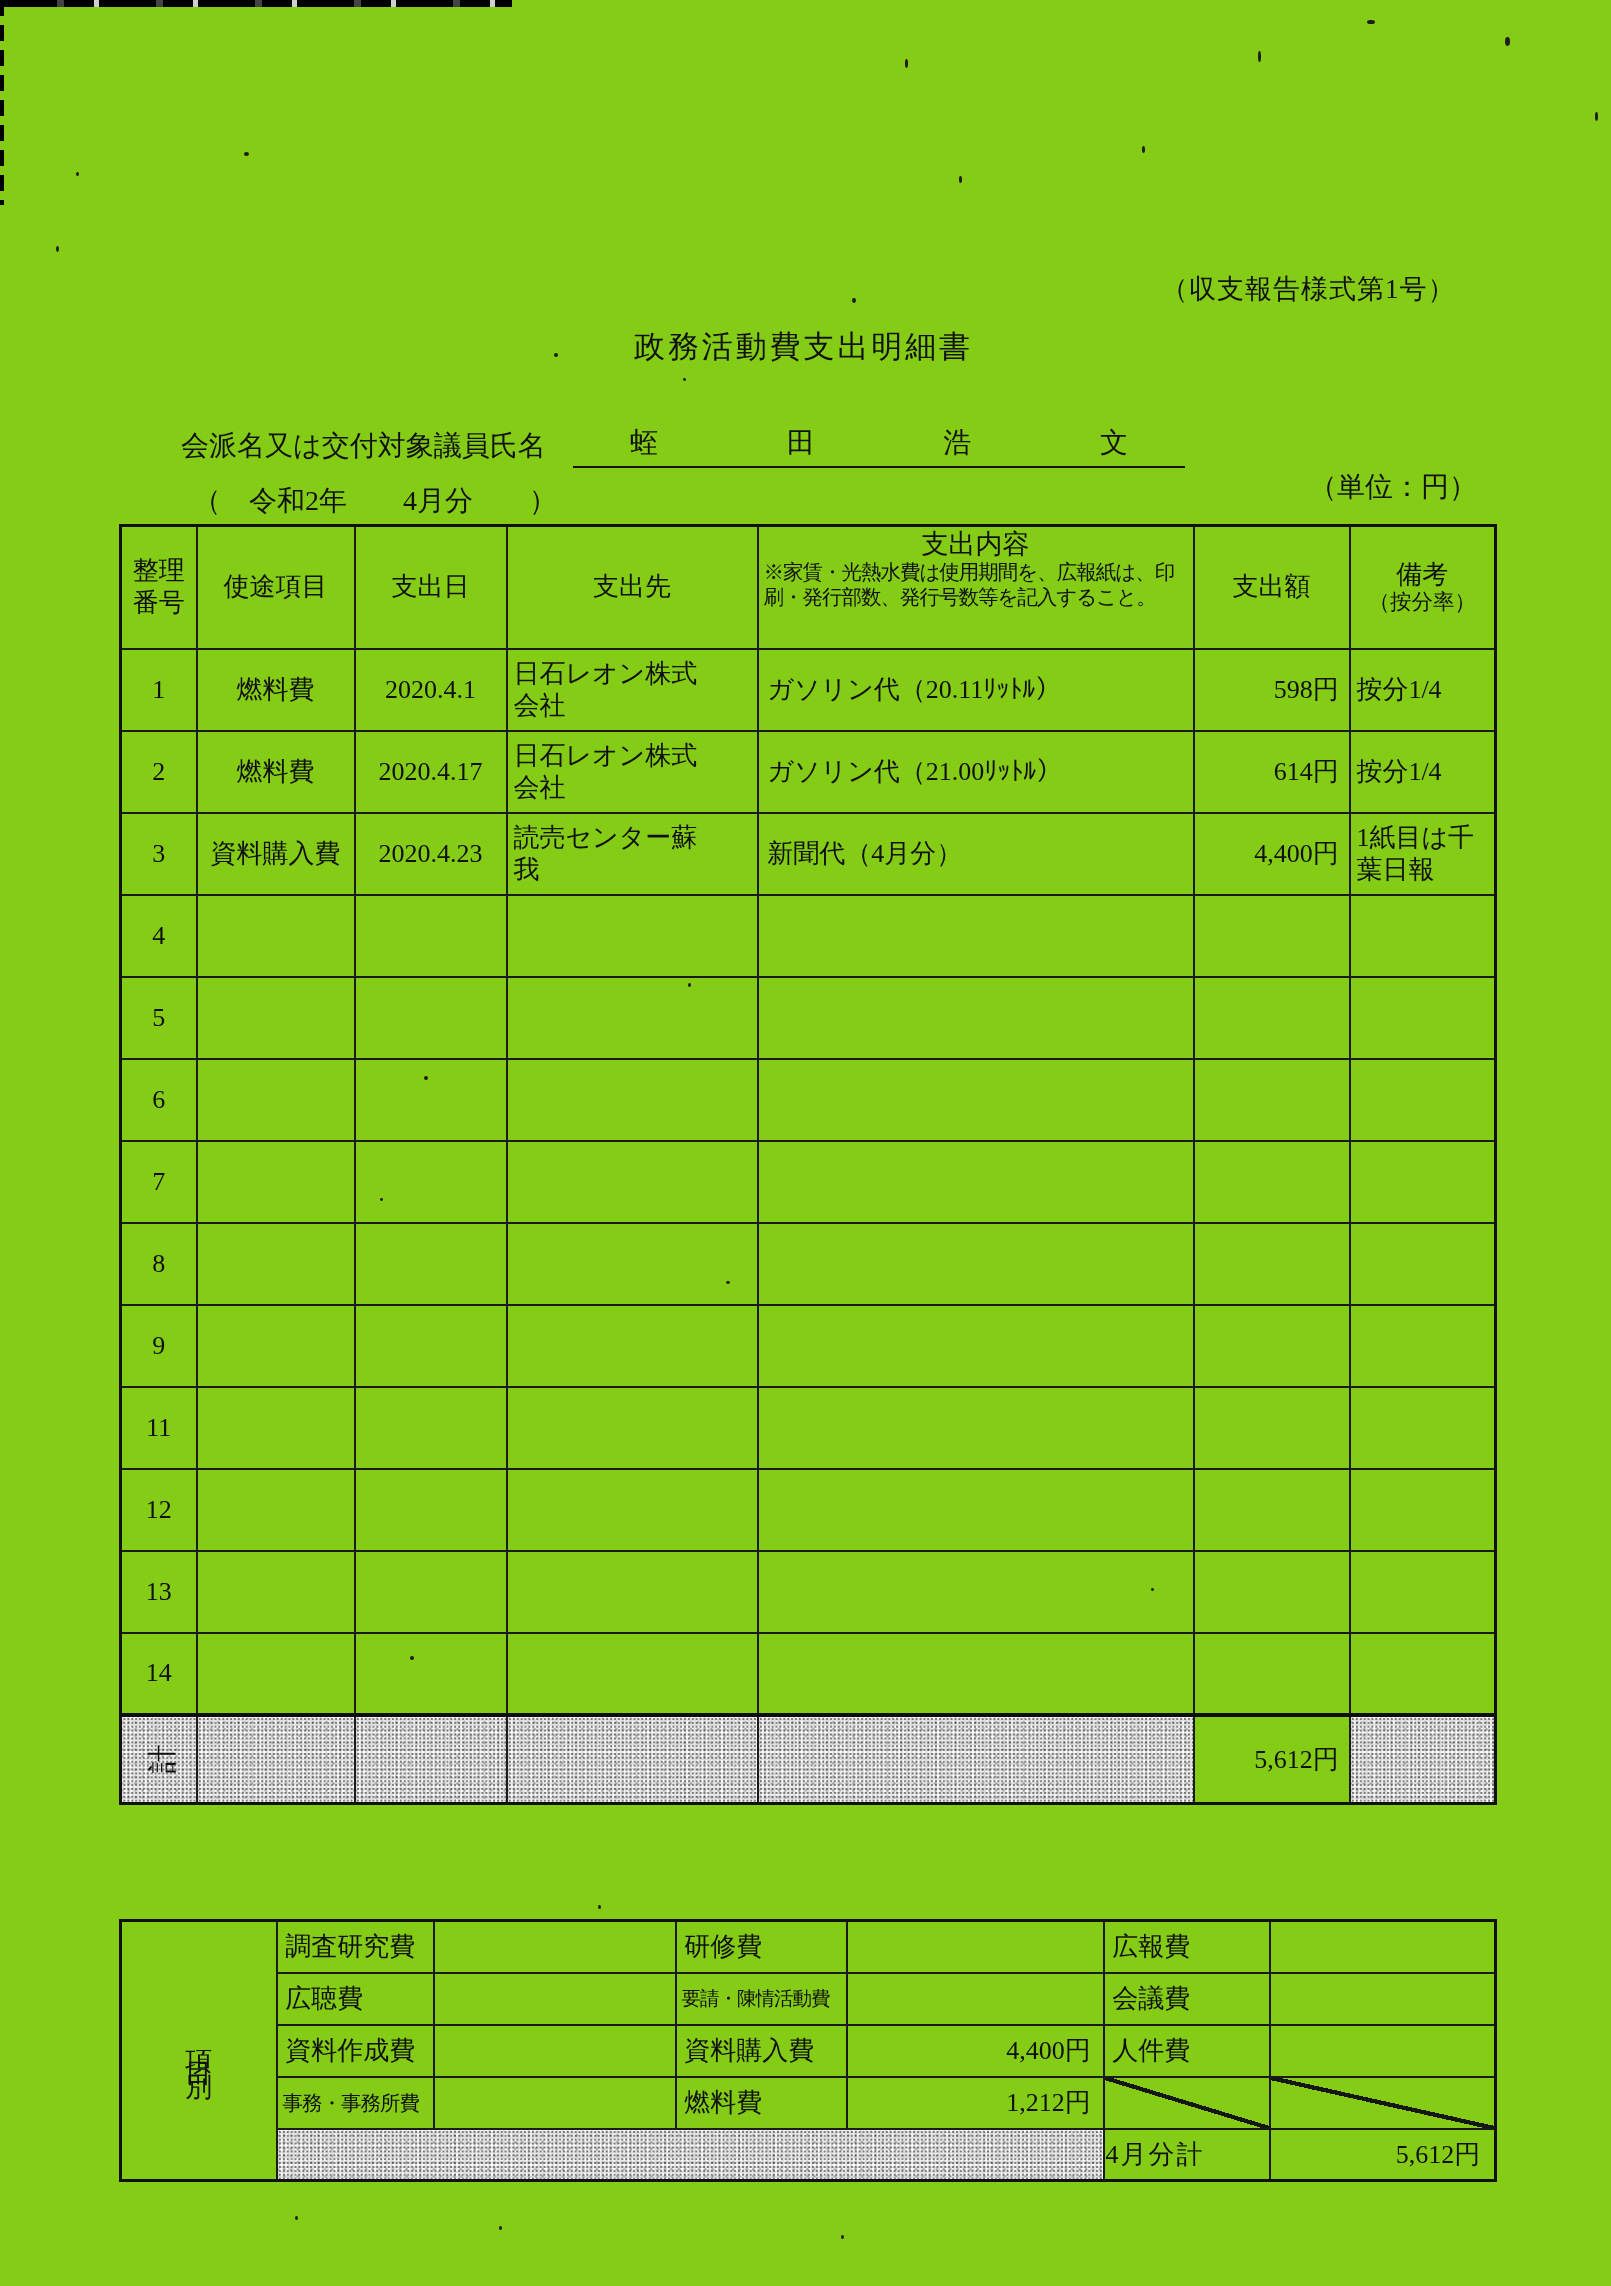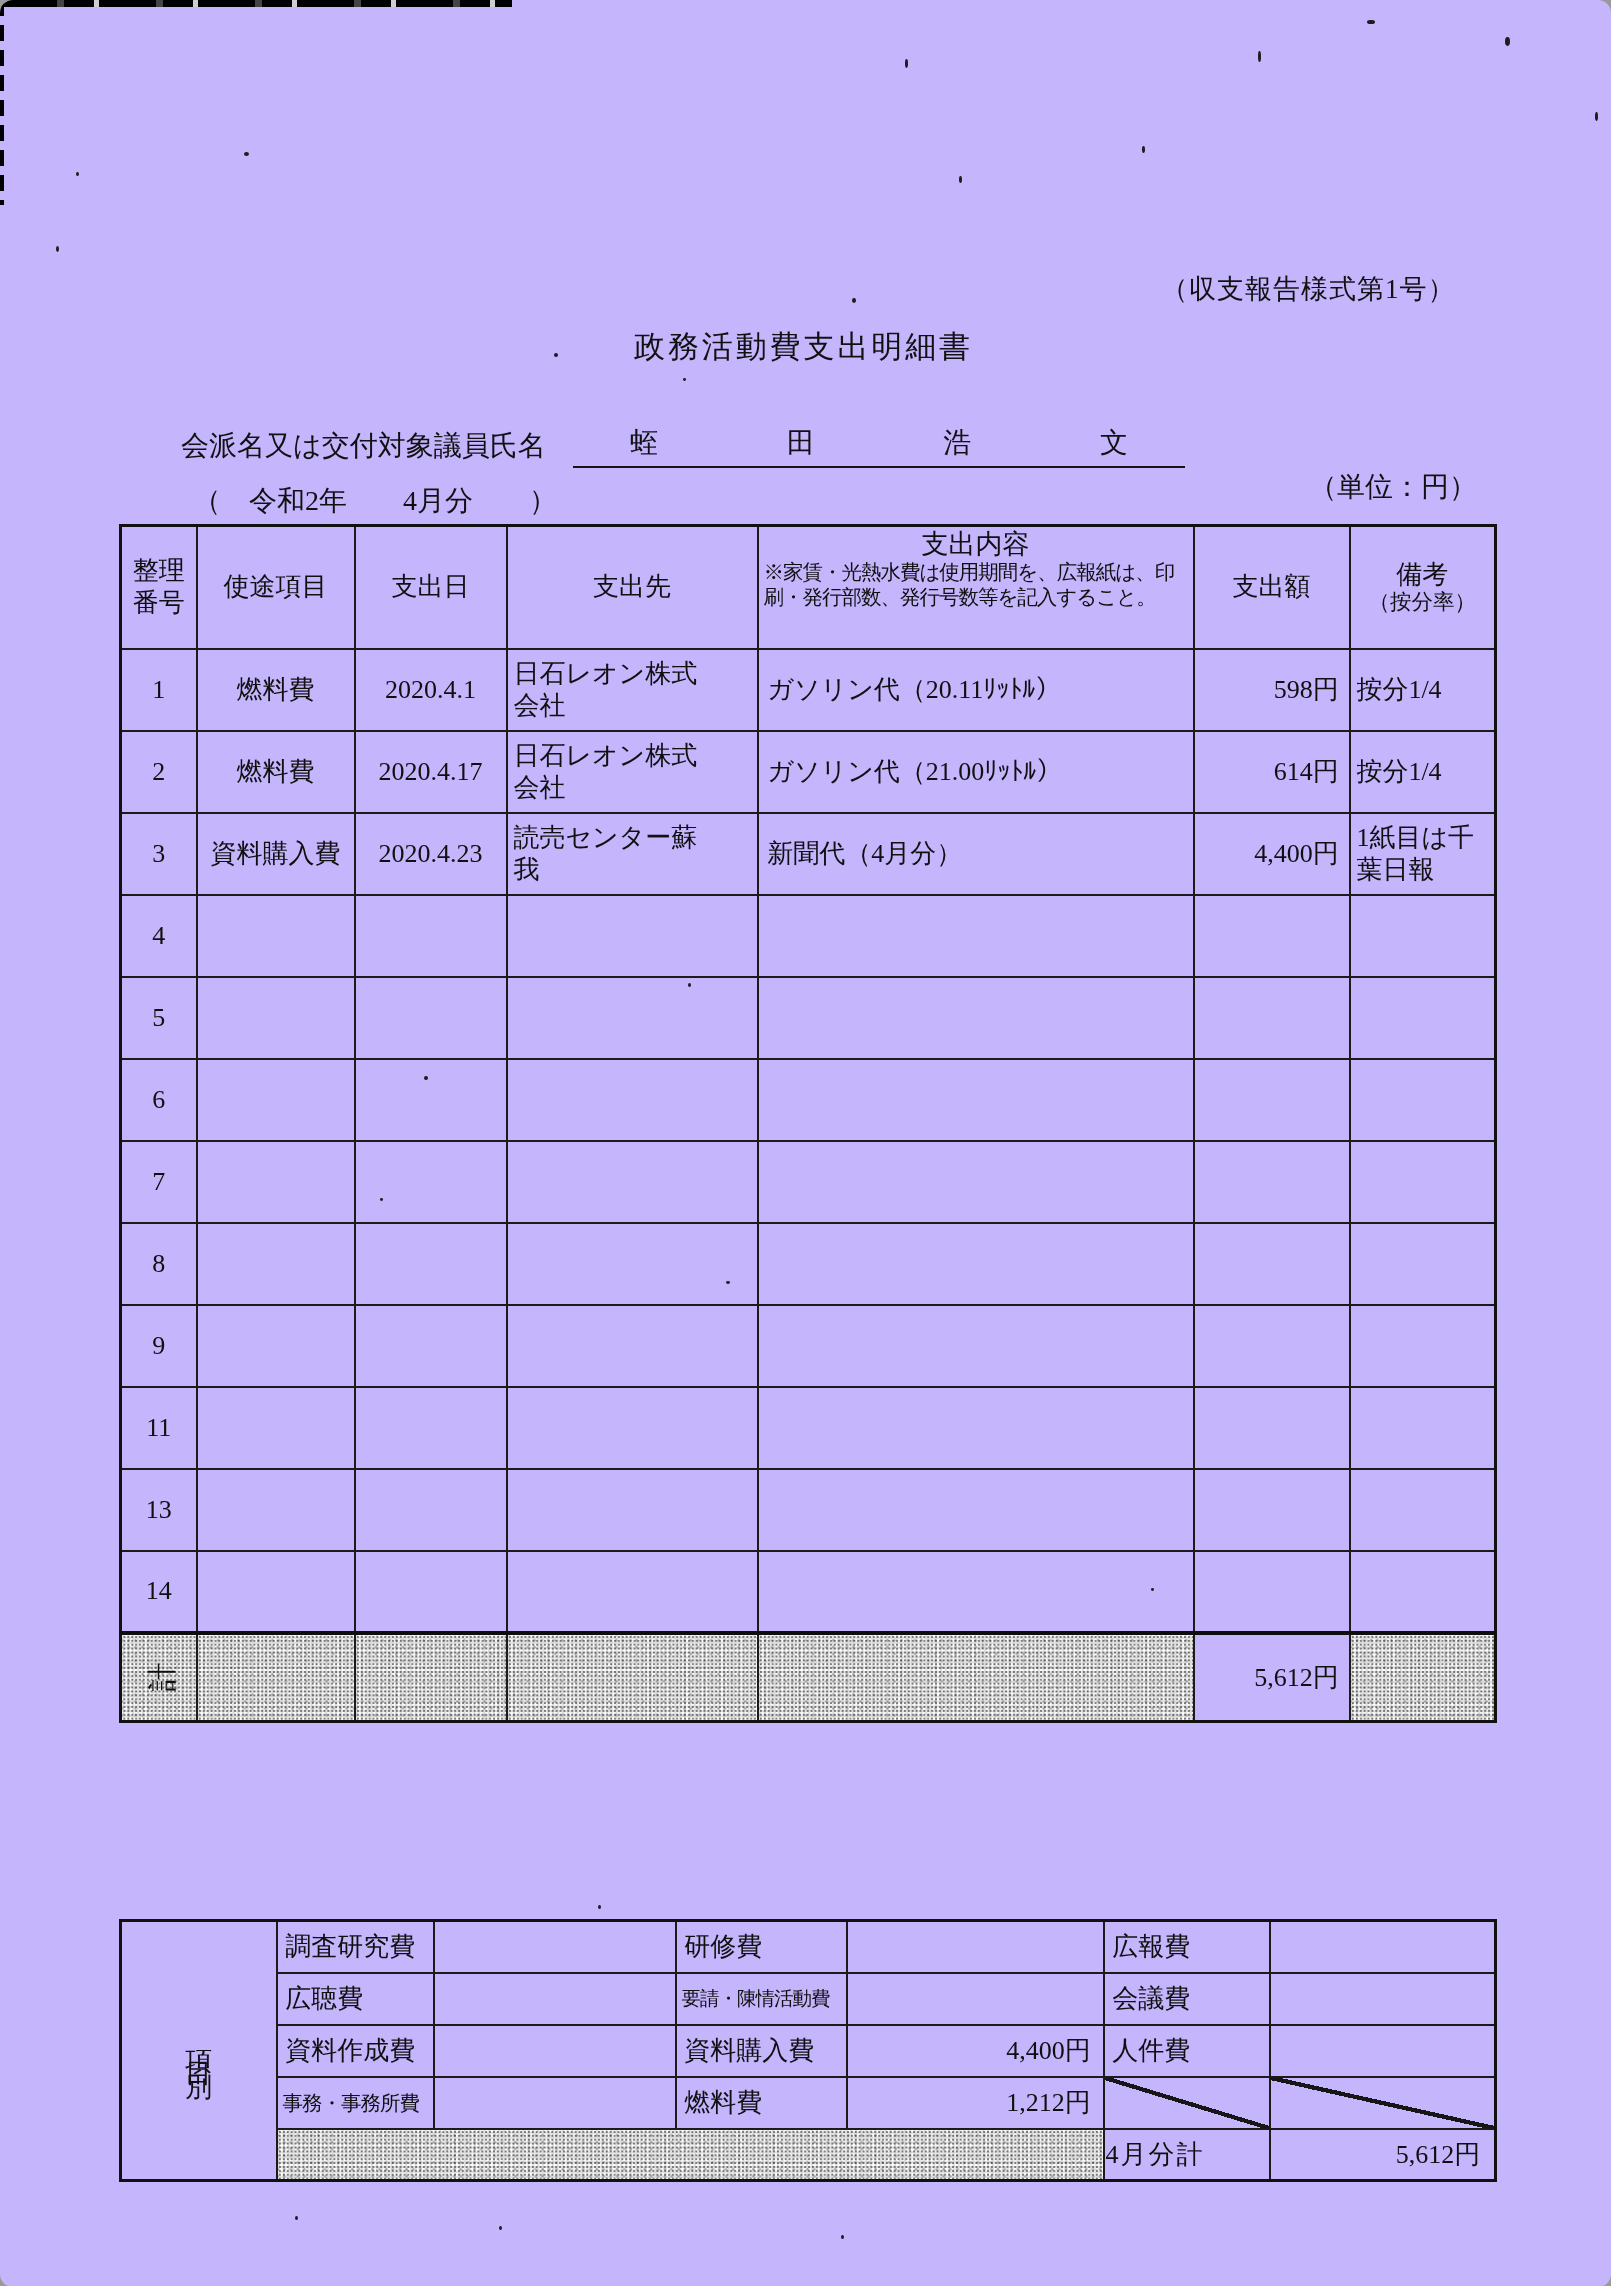--- a/index.html
+++ b/index.html
@@ -1,23 +1,22 @@
 <!DOCTYPE html>
 <html lang="ja"><head>
 <meta charset="utf-8">
 <style>
   html,body{margin:0;padding:0;background:#9a9a9a;}
   .page{
     position:relative;
     width:1611px;height:2287px;
-    background:#c4b5fd;
+    background:#84cc16;
     overflow:hidden;
     font-family:"Liberation Serif","DejaVu Serif",serif;
     color:#111;
-    border-radius:13px;
   }
   
   .scan-topbar{
     position:absolute;left:0;top:0;width:512px;height:6.8px;
     background:repeating-linear-gradient(90deg,#000 0 57px,#444 57px 64px,#000 64px 94px,#cfcfcf 94px 99px);
   }
   .scan-leftbar{
     position:absolute;left:0;top:0;width:3.9px;height:205px;
     background:repeating-linear-gradient(180deg,#000 0 15.6px,transparent 15.6px 25px);
   }
@@ -255,20 +254,29 @@
         <tr>
           <td class="c-no">11</td>
           <td class="c-item"></td>
           <td class="c-date"></td>
           <td class="c-payee"></td>
           <td class="c-detail"></td>
           <td class="c-amount"></td>
           <td class="c-remark"></td>
         </tr>
 
+        <tr>
+          <td class="c-no">12</td>
+          <td class="c-item"></td>
+          <td class="c-date"></td>
+          <td class="c-payee"></td>
+          <td class="c-detail"></td>
+          <td class="c-amount"></td>
+          <td class="c-remark"></td>
+        </tr>
 
         <tr>
           <td class="c-no">13</td>
           <td class="c-item"></td>
           <td class="c-date"></td>
           <td class="c-payee"></td>
           <td class="c-detail"></td>
           <td class="c-amount"></td>
           <td class="c-remark"></td>
         </tr>

